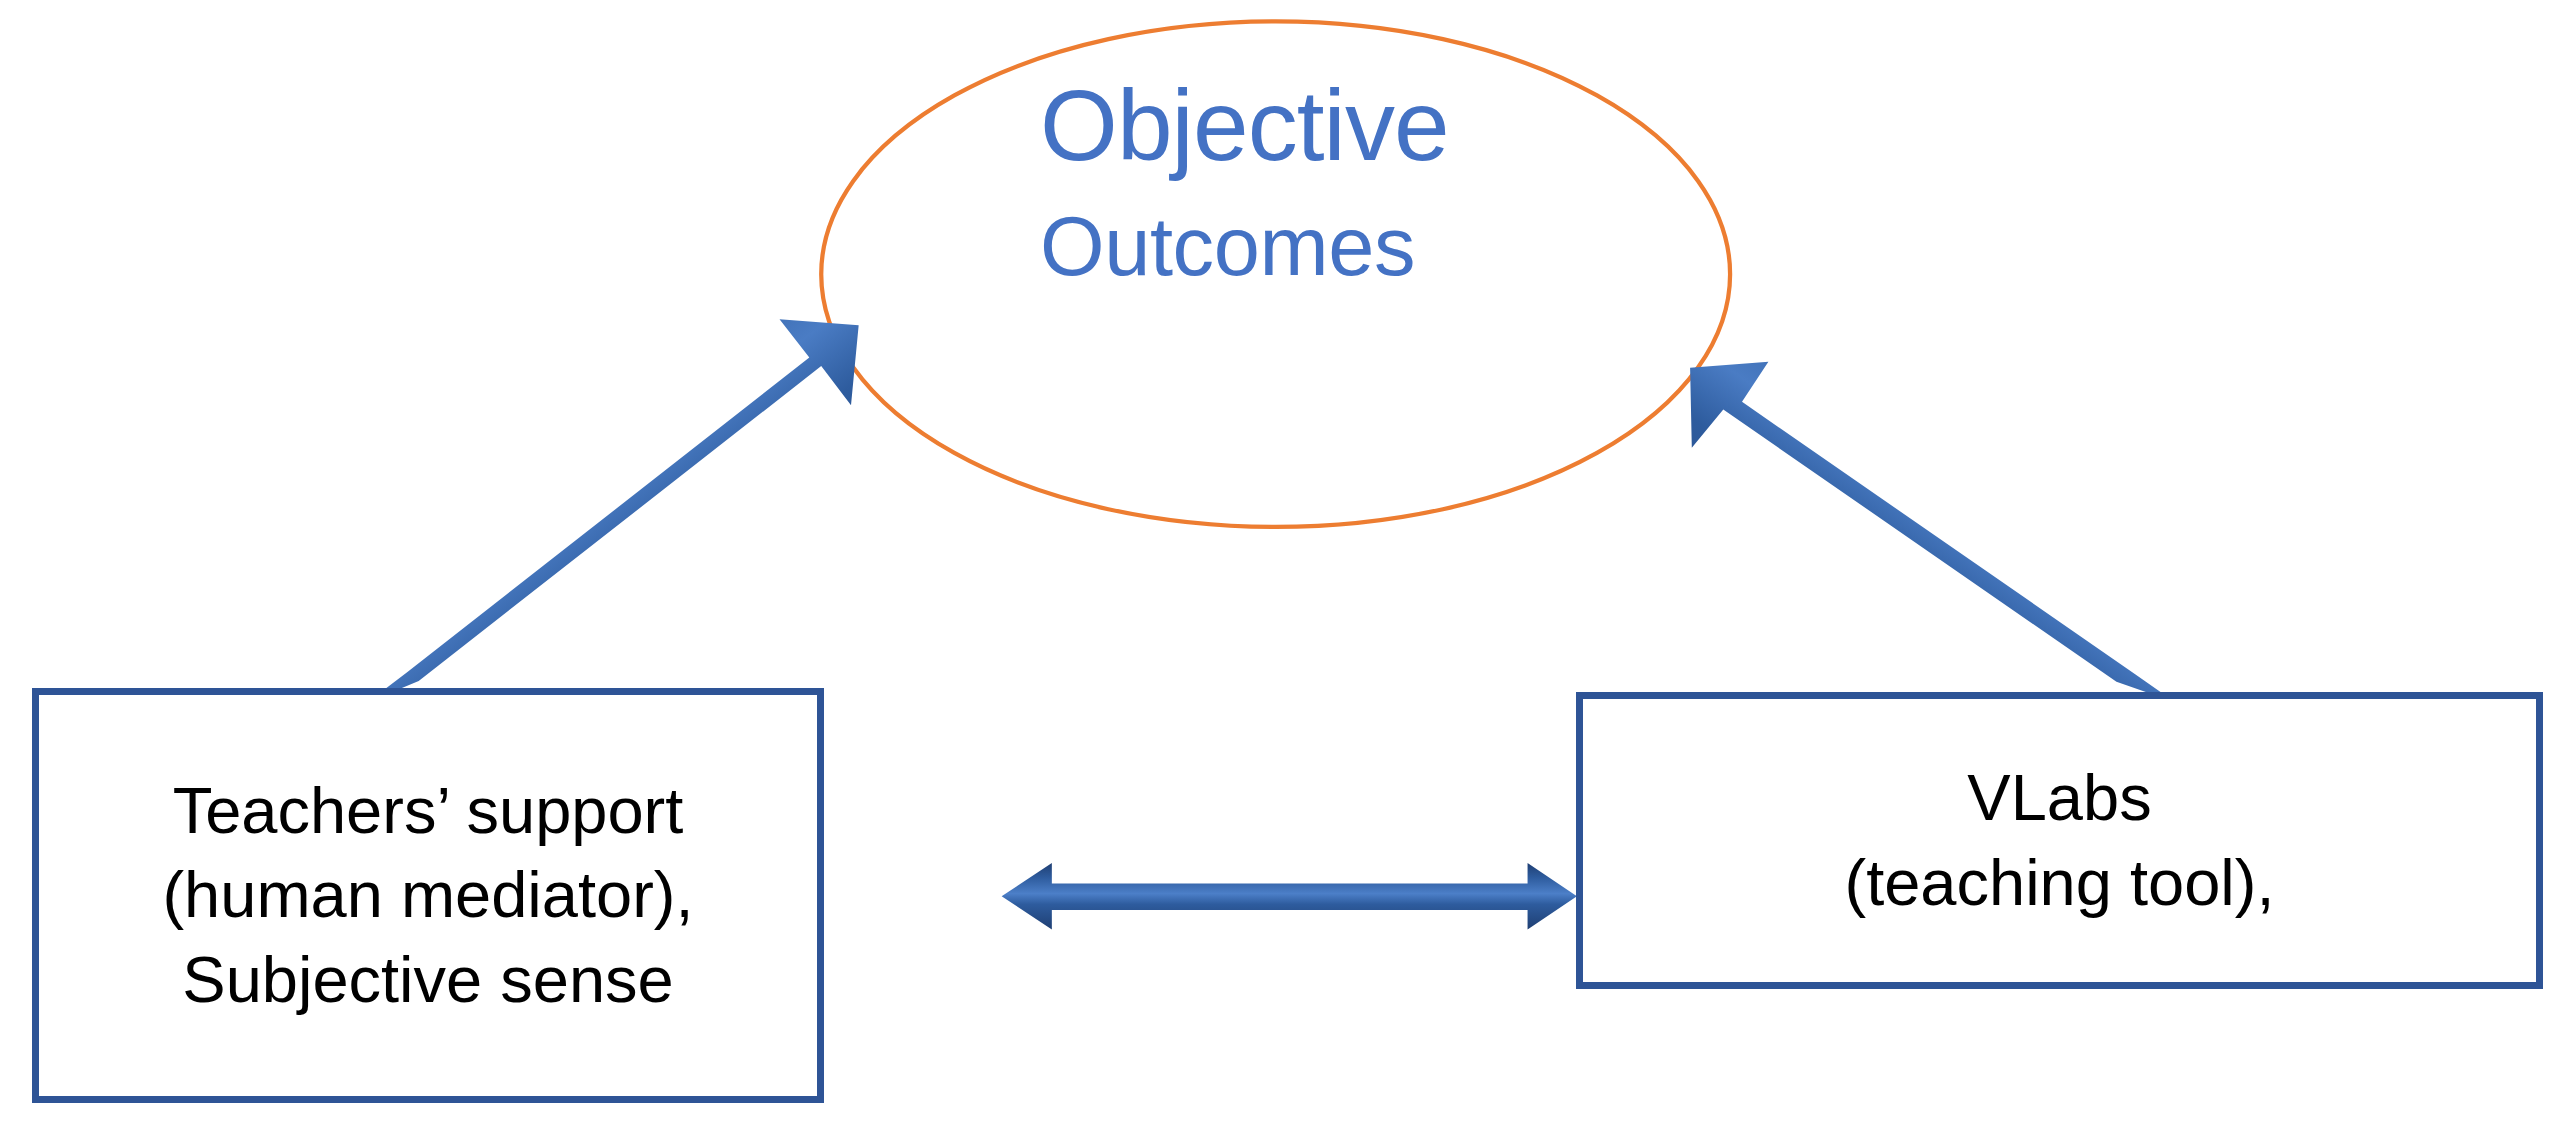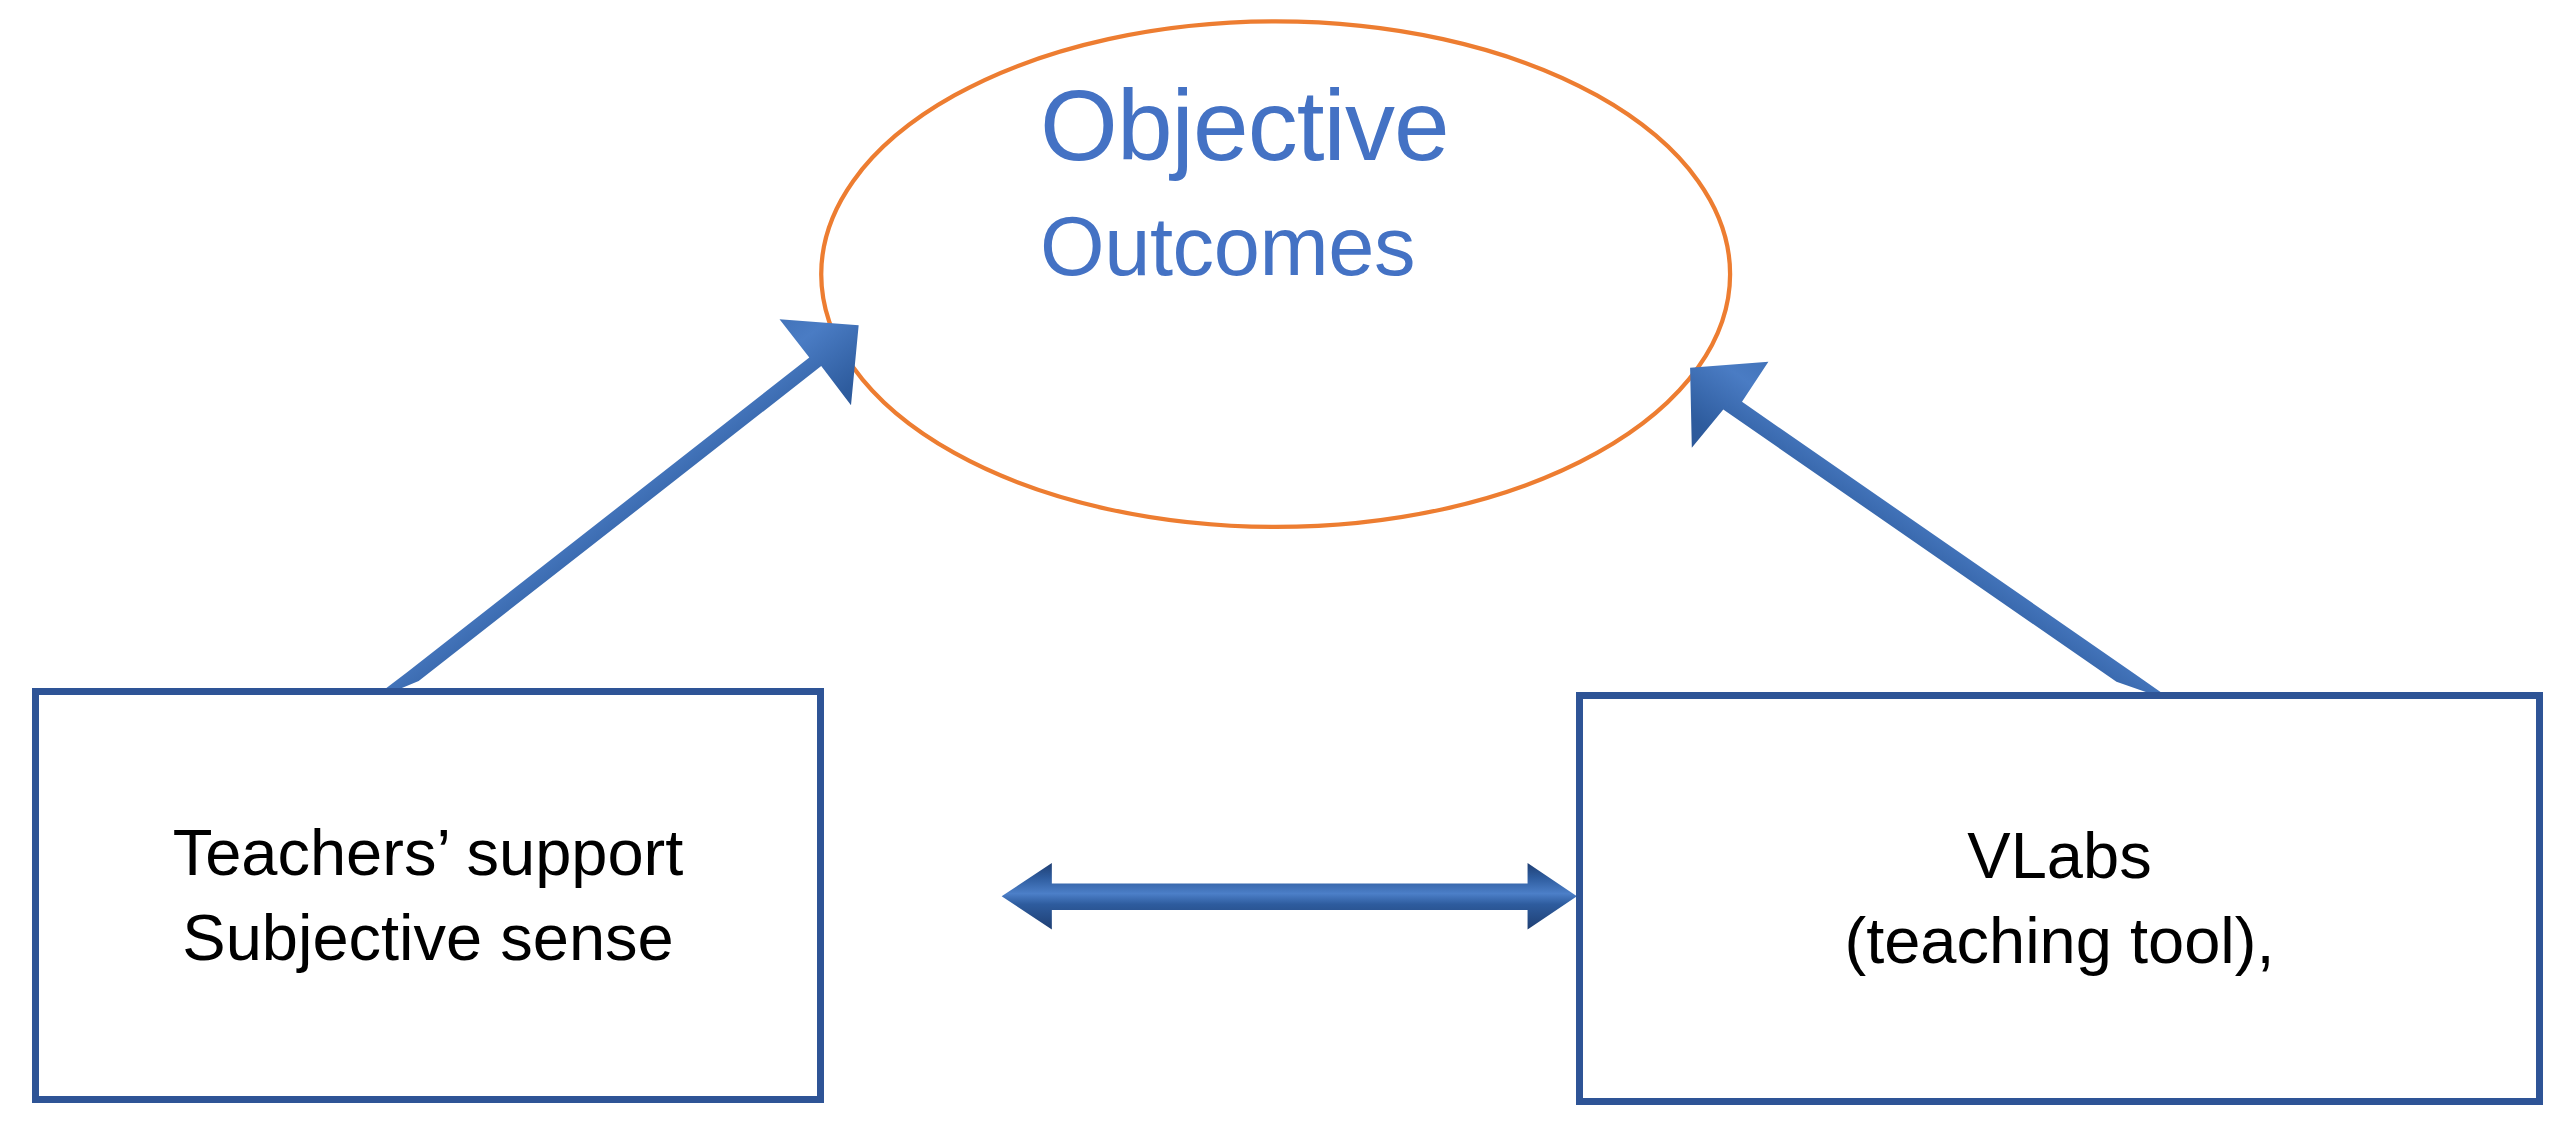--- a/index.html
+++ b/index.html
@@ -61,21 +61,21 @@
   #box-teachers {
     left: 32px;
     top: 688px;
     width: 792px;
     height: 415px;
   }
   #box-vlabs {
     left: 1576px;
     top: 692px;
     width: 967px;
-    height: 413px;
+    height: 297px;
   }
   .box-line {
     display: block;
     font-size: 65px;
     line-height: 1.30;
     color: #000000;
     white-space: nowrap;
     text-align: center;
   }
   .box-text {
@@ -157,20 +157,21 @@
     </g>
   </svg>
 
   <div class="ellipse-label-group">
     <span class="label-learning">Objective</span>
     <span class="label-outcomes">Outcomes</span>
   </div>
 
   <div class="concept-box" id="box-teachers">
     <span class="box-line box-text">Teachers’ support</span>
+    <span class="box-line box-text">(human mediator),</span>
     <span class="box-line box-text">Subjective sense</span>
   </div>
 
   <div class="concept-box" id="box-vlabs">
     <span class="box-line box-text">VLabs</span>
     <span class="box-line box-text">(teaching tool),</span>
   </div>
 
 </div>
 

